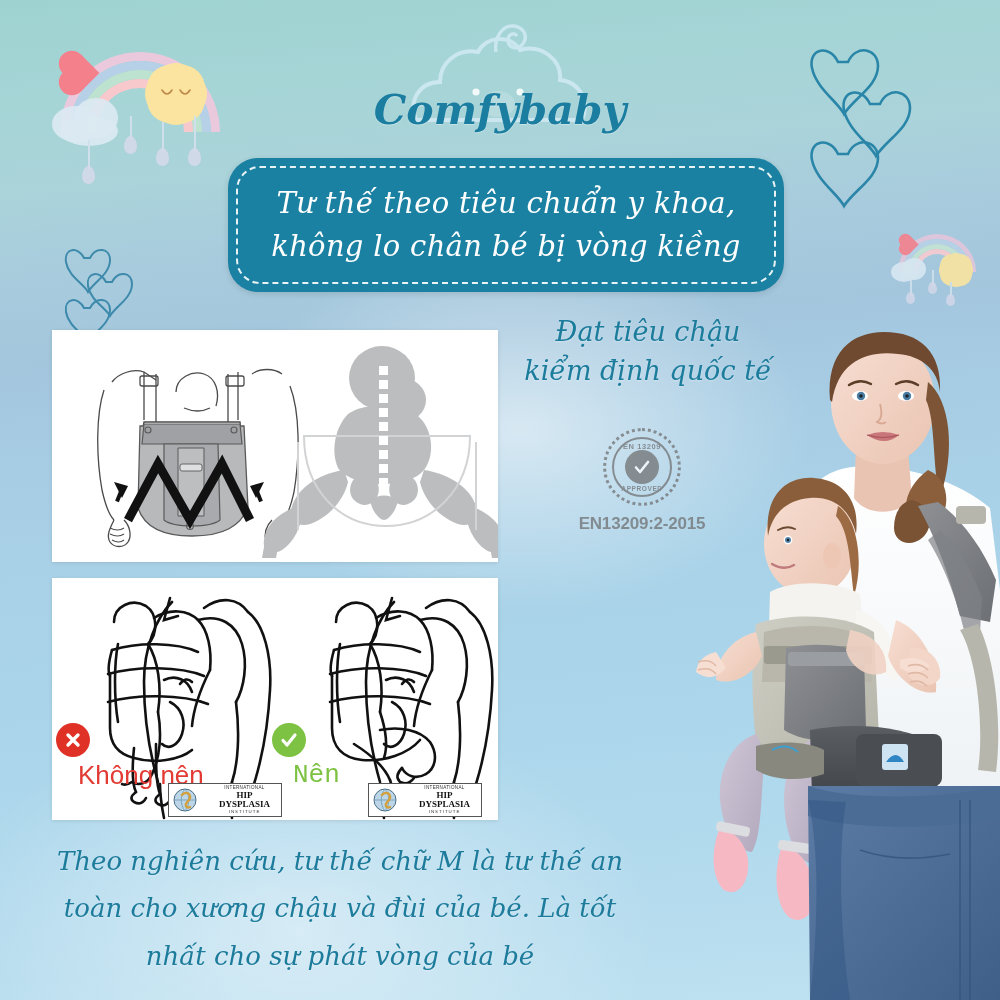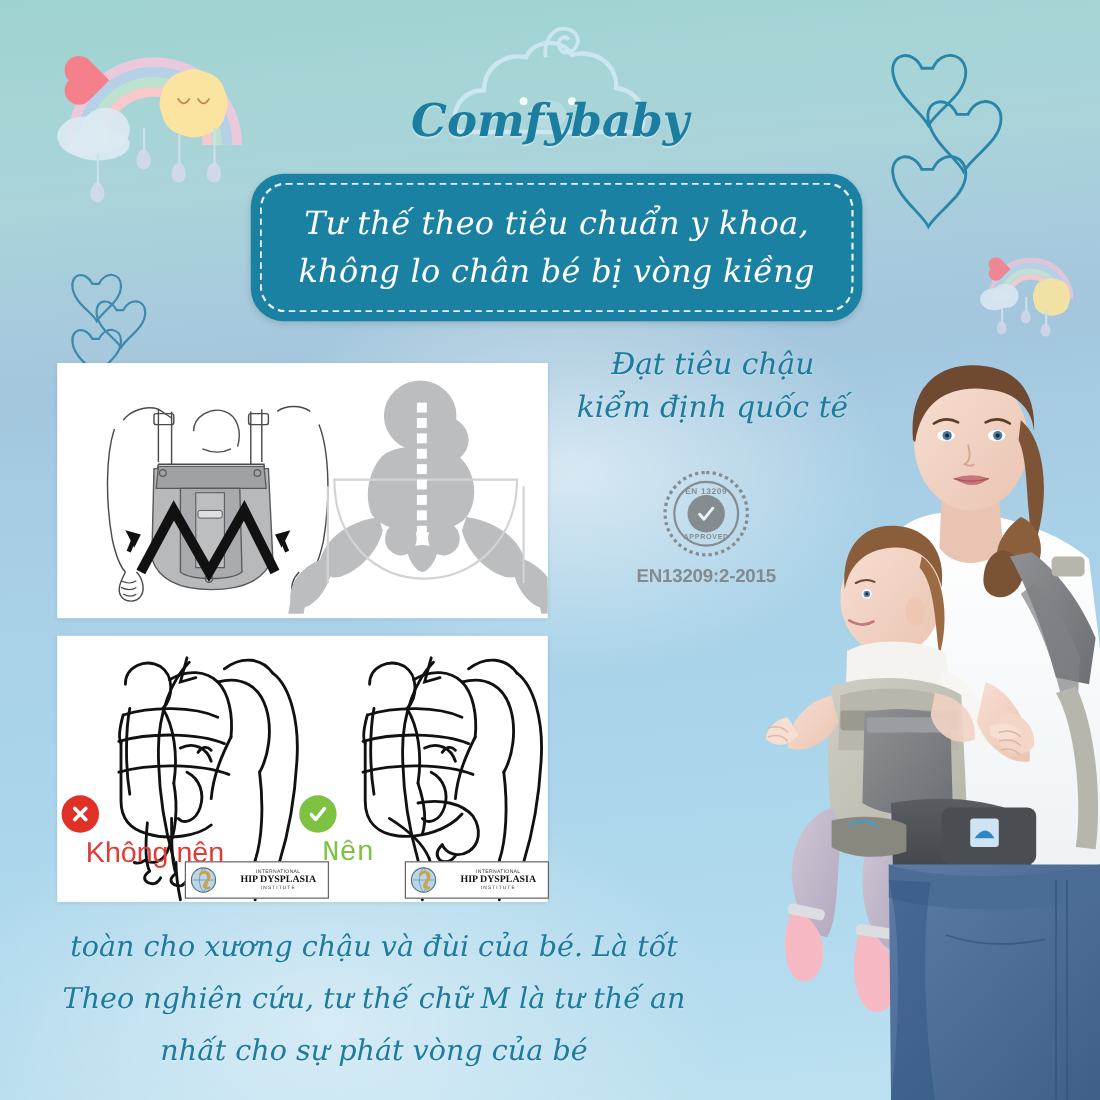--- a/index.html
+++ b/index.html
@@ -200,21 +200,21 @@
     position:absolute; width:34px; height:34px;
     border-radius:50%; z-index:6;
     display:flex; align-items:center; justify-content:center;
   }
   .mark-bad { left:56px; top:723px; background:#e03127; }
   .mark-good { left:272px; top:723px; background:#7dc242; }
   .mark svg { display:block; }
 
   .ihdi {
     position:absolute; z-index:6;
-    width:131px; height:34px;
+    width:114px; height:34px;
     border:1px solid #555;
     background:#fff;
     display:flex; align-items:center; gap:13px;
     padding:2px 3px;
   }
   .ihdi-1 { left:168px; top:783px; }
   .ihdi-2 { left:368px; top:783px; }
   .ihdi-globe { width:26px; height:26px; flex:0 0 26px; }
   .ihdi-txt { flex:1; text-align:center; line-height:1.05; }
   .ihdi-l1 { font-size:4.6px; color:#333; letter-spacing:.3px; }
@@ -692,16 +692,16 @@
     <path d="M10,8 C12,5 17,5 18,9 C19,13 15,14 14,17 C13,20 16,21 18,20" stroke="#d2a03c" stroke-width="2.4" fill="none" stroke-linecap="round"></path>
   </svg>
   <div class="ihdi-txt">
     <div class="ihdi-l1">INTERNATIONAL</div>
     <div class="ihdi-l2">HIP DYSPLASIA</div>
     <div class="ihdi-l3">INSTITUTE</div>
   </div>
 </div>
 
 <div class="footer">
+  <div>Theo nghiên cứu, tư thế chữ M là tư thế an</div>
   <div>toàn cho xương chậu và đùi của bé. Là tốt</div>
-  <div>Theo nghiên cứu, tư thế chữ M là tư thế an</div>
   <div>nhất cho sự phát vòng của bé</div>
 </div>
 
 </body></html>

